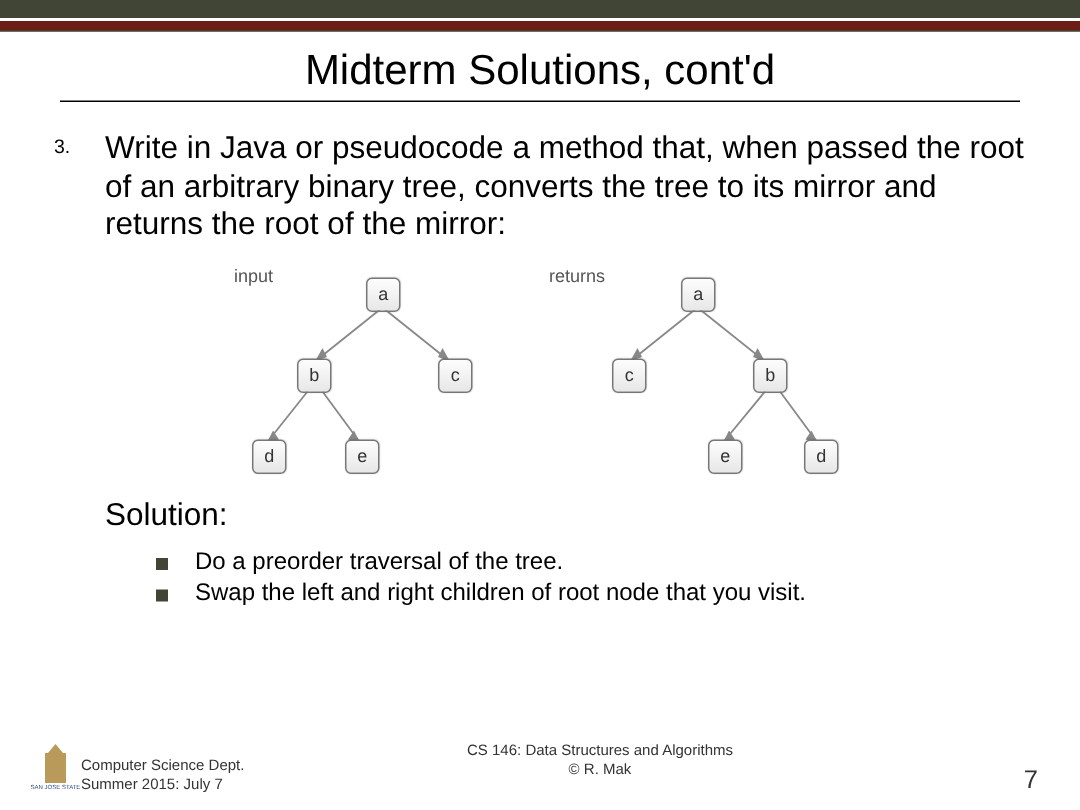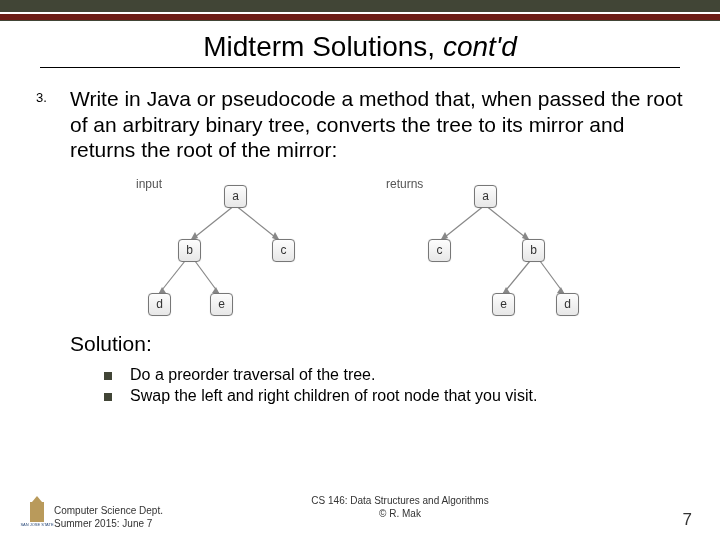--- a/index.html
+++ b/index.html
@@ -26,21 +26,21 @@
     border-bottom: 1px solid #414536;
   }
   .title-wrap {
     text-align: center;
     padding: 10px 0 4px 0;
   }
   .title {
     font-size: 28px;
     display: inline-block;
   }
-  .title .italic { font-style: italic; }
+  .title .italic { }
   .title-rule {
     margin: 4px 40px 0 40px;
     border: none;
     border-top: 1px solid #000;
   }
   .body {
     padding: 14px 36px 0 36px;
   }
   .qrow {
     display: flex;
@@ -53,21 +53,21 @@
     padding-top: 4px;
   }
   .qtext {
     font-size: 21px;
     line-height: 1.22;
   }
   .diagram {
     margin: 14px auto 10px auto;
     width: 460px;
     display: flex;
-    justify-content: space-between;
+    justify-content: center;
   }
   .tree-block {
     position: relative;
     width: 210px;
     height: 145px;
   }
   .tree-label {
     position: absolute;
     top: 0;
     font-size: 12px;
@@ -254,21 +254,21 @@
   </div>
 
   <div class="footer">
     <div class="ft-left">
       <div class="logo">
         <div class="tower"></div>
         <div class="text">SAN JOSE STATE</div>
       </div>
       <div class="ft-left-col">
         <div>Computer Science Dept.</div>
-        <div>Summer 2015: June 7</div>
+        <div>Summer 2015: July 7</div>
       </div>
     </div>
     <div class="ft-center">
       <div>CS 146: Data Structures and Algorithms</div>
       <div>© R. Mak</div>
     </div>
     <div class="ft-right">7</div>
   </div>
 
 </div>

